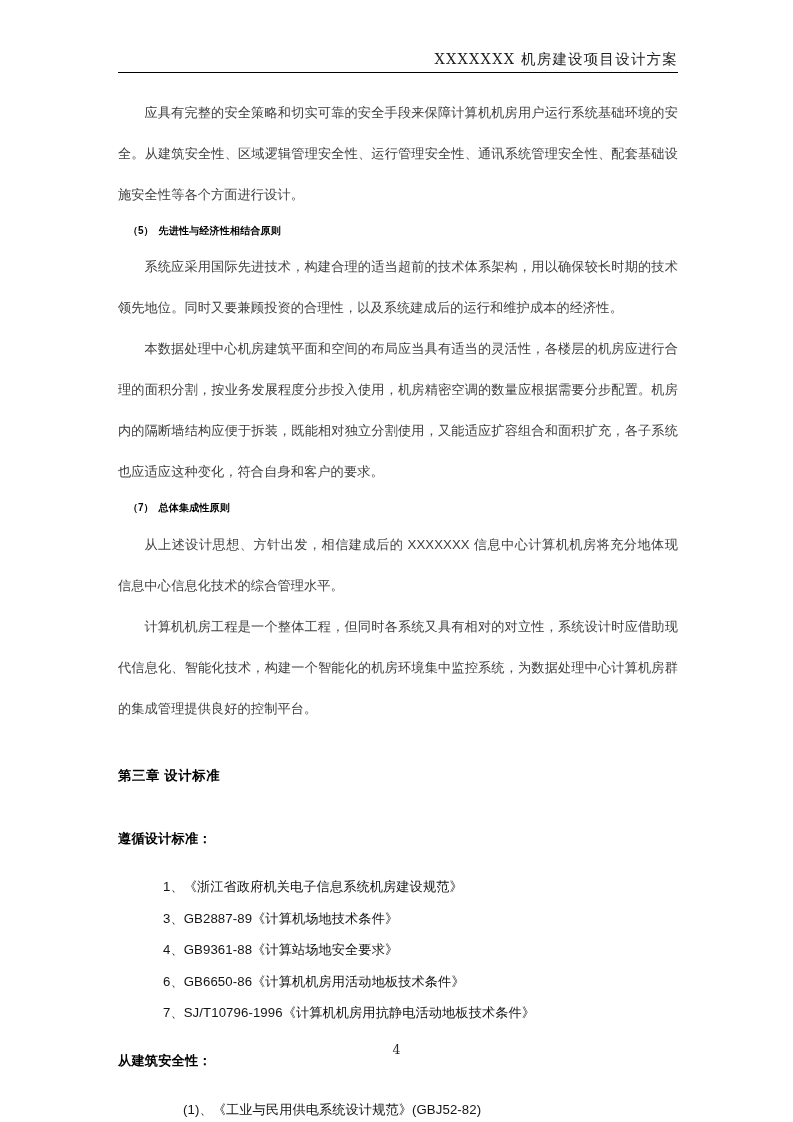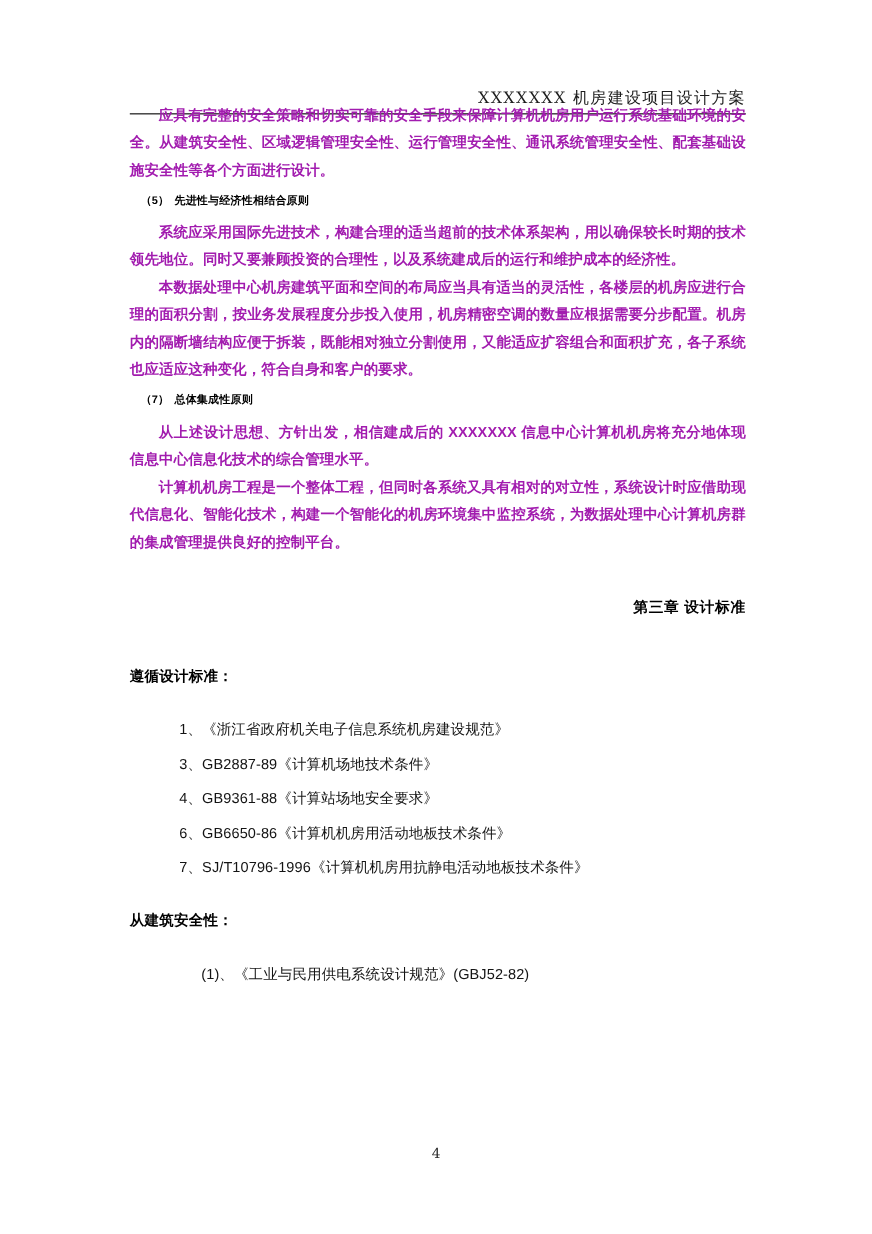--- a/index.html
+++ b/index.html
@@ -29,21 +29,20 @@
   
   .header {
     position: absolute;
     left: 118px;
     top: 50px;
     width: 560px;
     box-sizing: border-box;
     border-bottom: 1.6px solid #000000;
     padding-bottom: 4px;
     text-align: right;
-    margin-top: 31px;
   }
   .header-title {
     font-family: "DejaVu Serif", "Liberation Serif", serif;
     font-size: 14.5px;
     letter-spacing: 1.2px;
     color: #1c1c1c;
     white-space: nowrap;
     line-height: 1.25;
   }
 
@@ -52,27 +51,26 @@
     position: absolute;
     left: 118px;
     top: 92px;
     width: 560px;
   }
 
   
   p.para {
     margin: 0 0 0 0;
     font-size: 13.2px;
-    line-height: 25px;
+    line-height: 41px;
     text-align: justify;
     text-justify: inter-ideograph;
     text-indent: 2em;
     letter-spacing: 0.1px;
-    color: #a21caf;
-    font-weight: bold;
+    color: #404040;
   }
 
   
   h3.subhead {
     margin: 0;
     font-size: 10px;
     line-height: 31.4px;
     font-weight: bold;
     text-indent: 1em;
     letter-spacing: 0.2px;
@@ -80,21 +78,21 @@
   }
   h3.subhead .num { letter-spacing: 0; }
   h3.subhead .gap { display: inline-block; width: 5px; }
 
   
   h2.chapter {
     margin: 0;
     font-size: 13.4px;
     line-height: 31.4px;
     font-weight: bold;
-    text-align: right;
+    text-align: left;
     letter-spacing: 0.6px;
     color: #000000;
   }
 
   .spacer-lg { height: 31.4px; }
 
   
   h4.listlabel {
     margin: 0;
     font-size: 13.2px;

